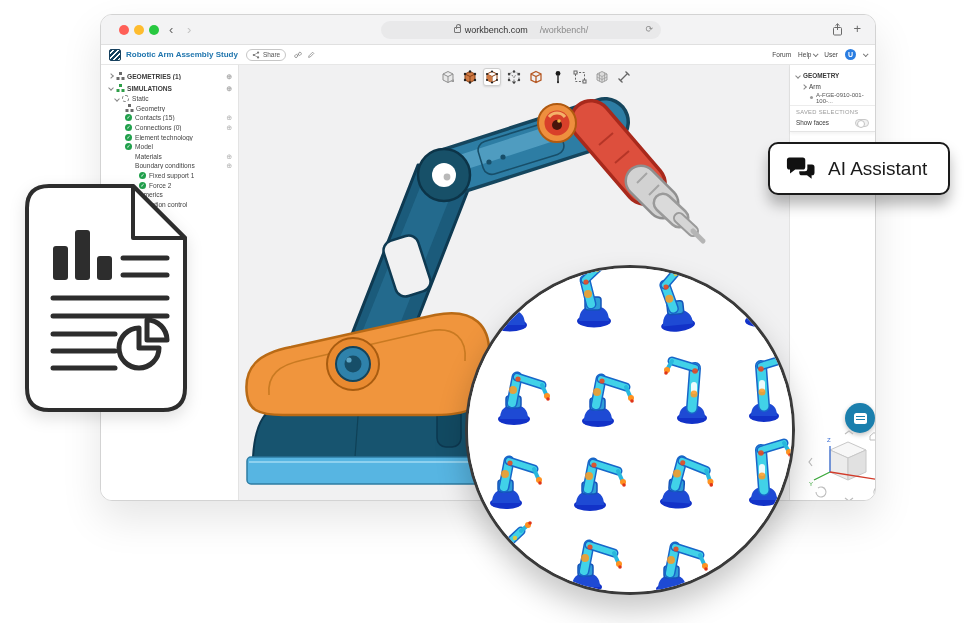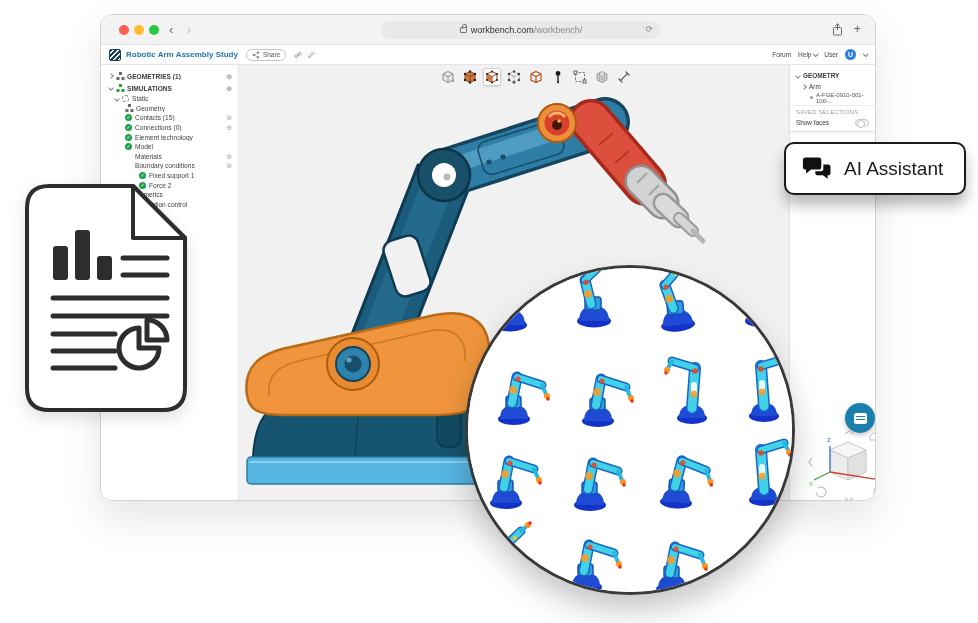--- a/index.html
+++ b/index.html
@@ -18,21 +18,21 @@
   .t-green{ left:48px; background:#28c840; }
   .navarrow { position:absolute; top:6px; font-size:13px; color:#6a6a6a; line-height:18px; }
   .arr-fwd { color:#c3c3c3; }
   .urlbar { position:absolute; left:280px; top:6px; width:280px; height:18px; background:#e9e9ea;
             border-radius:9px; display:flex; align-items:center; justify-content:center;
             font-size:9px; color:#333; }
   .lock { display:inline-block; width:7px; height:6px; border:1px solid #777; border-radius:1px;
           position:relative; margin-right:4px; }
   .lock::before { content:""; position:absolute; left:1px; top:-4px; width:3px; height:4px;
           border:1px solid #777; border-bottom:none; border-radius:3px 3px 0 0; }
-  .url-path { color:#8a8a8a; }
+  .url-path { color:#8a8a8a;padding-left:12px; }
   .reload { position:absolute; right:8px; top:3px; font-size:9px; color:#8a8a8a; }
   .chrome-right { position:absolute; right:14px; top:6px; display:flex; gap:10px; align-items:center; }
   .plusglyph { font-size:13px; color:#6a6a6a; line-height:16px; }
 
   
   .appbar { position:absolute; left:0; top:30px; right:0; height:20px; background:#fff;
             border-bottom:1px solid #e7e7e7; display:flex; align-items:center; padding:0 8px; }
   .logo { width:12px; height:12px; border:1px solid #16405e; border-radius:2px; margin-right:5px;
           background:repeating-linear-gradient(135deg,#16405e 0 2px,#ffffff 2px 3.5px); }
   .apptitle { font-size:8px; font-weight:bold; color:#2176ae; margin-right:8px; white-space:nowrap; }
@@ -92,21 +92,21 @@
   .chatbtn-inner::before{ content:""; position:absolute; left:2px; top:3px; width:9px; height:1.5px;
              background:#1b7fad; box-shadow:0 3px 0 #1b7fad; }
   .viewcube { position:absolute; left:18px; top:365px; }
 
   
   .doc-card { position:absolute; left:15px; top:178px; z-index:5;
               filter:drop-shadow(0 6px 8px rgba(0,0,0,.12)); }
   .ai-card { position:absolute; left:768px; top:142px; width:182px; height:53px; z-index:6;
              background:#fff; border:2.5px solid #1a1a1a; border-radius:10px;
              box-shadow:0 10px 14px rgba(0,0,0,.28); display:flex; align-items:center;
-             gap:12px; padding:0 16px;margin-left:16px; }
+             gap:12px; padding:0 16px; }
   .ai-label { font-size:19px; color:#1a1a1a; }
   .magnifier { position:absolute; left:465px; top:265px; width:330px; height:330px; z-index:4;
                border-radius:50%; border:3px solid #3a3a3a; background:#fff; overflow:hidden;
                box-shadow:0 16px 30px rgba(0,0,0,.22); }
   .magnifier svg { display:block; }
   .robotarm-svg { position:absolute; left:0; top:0; }
 </style>
 </head>
 <body>
 <div class="stage">

